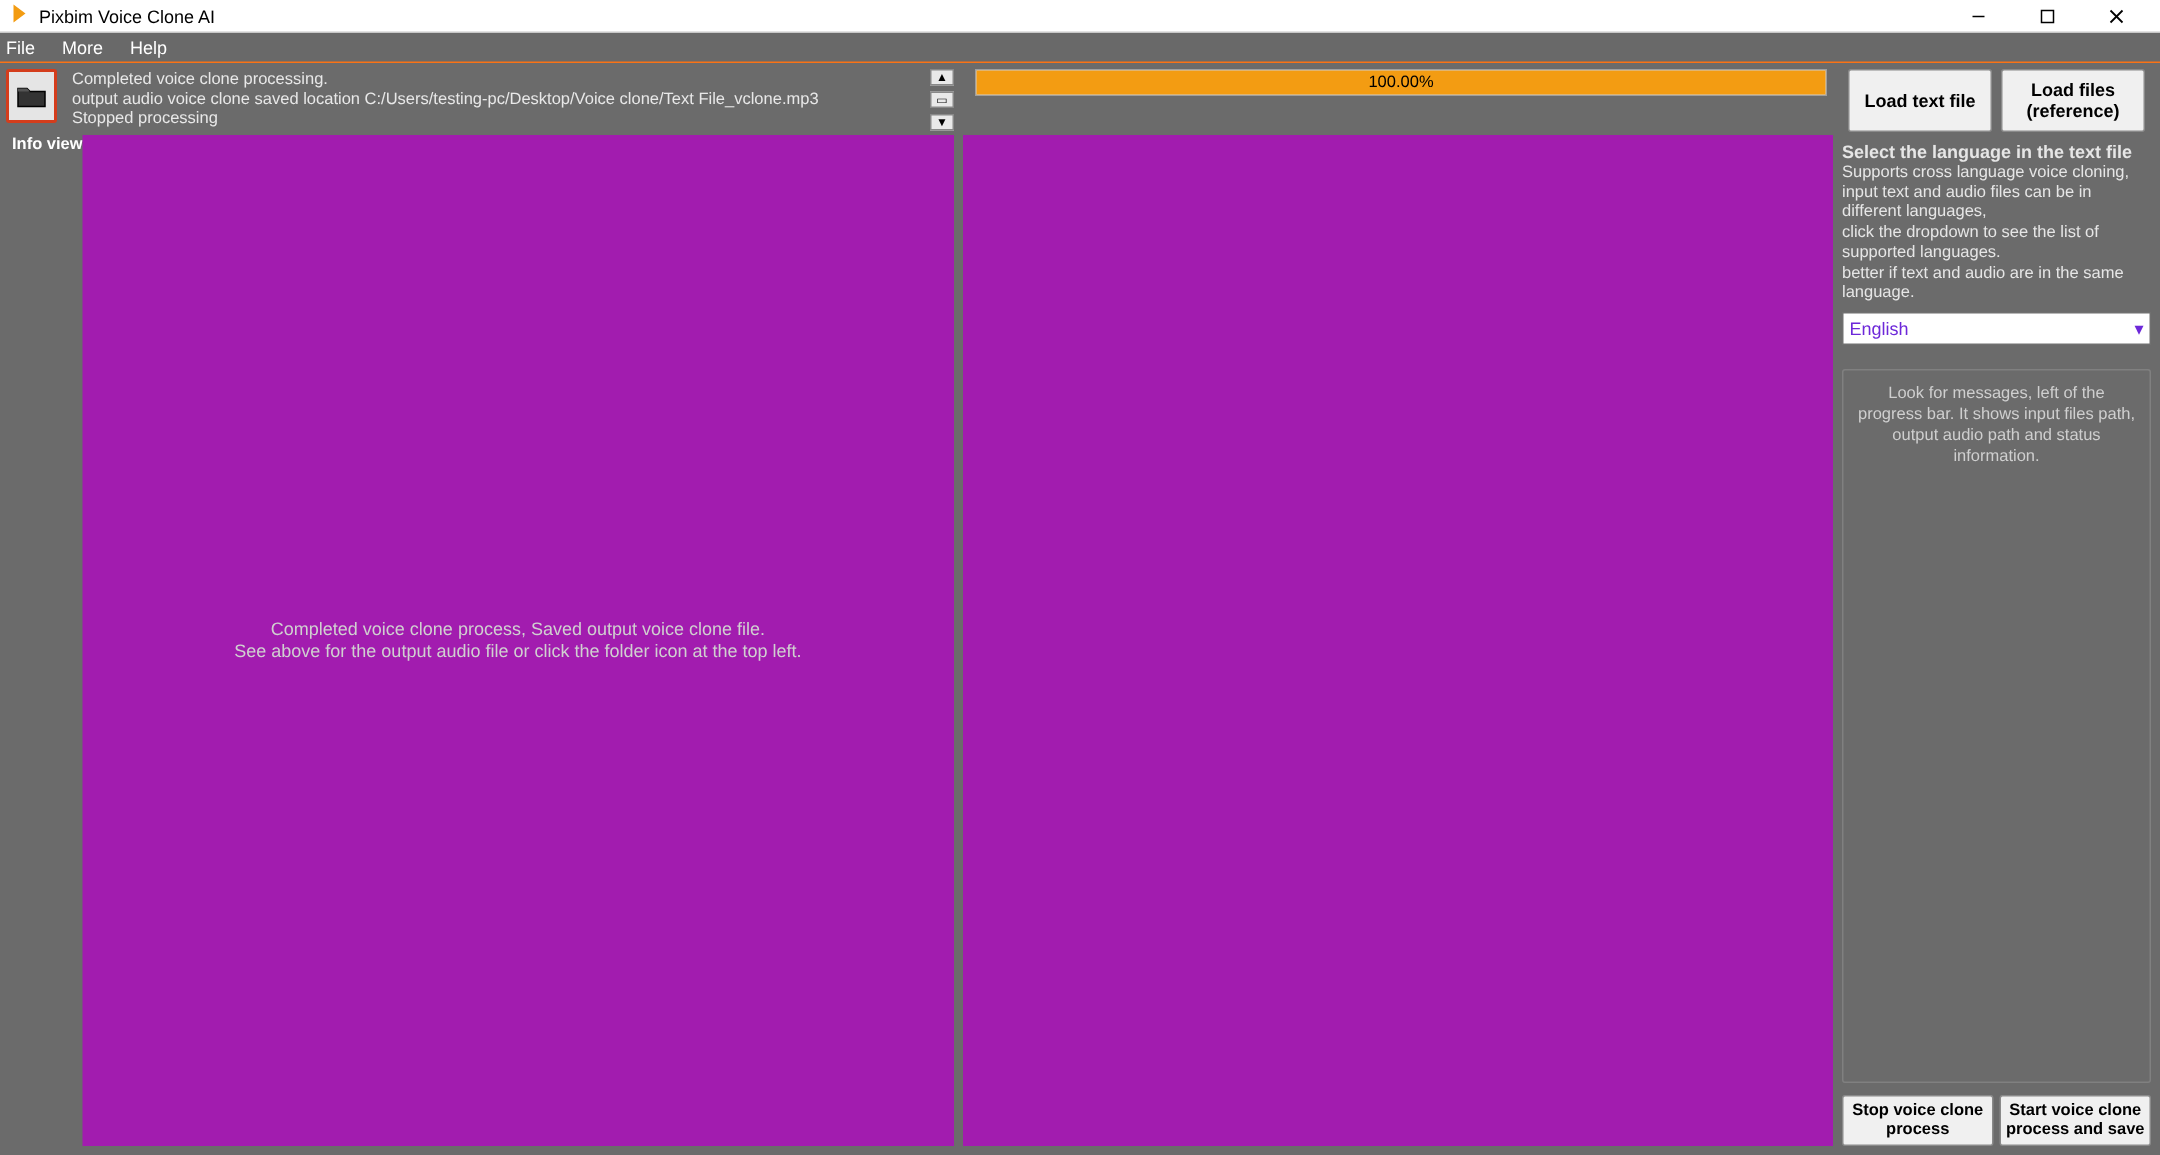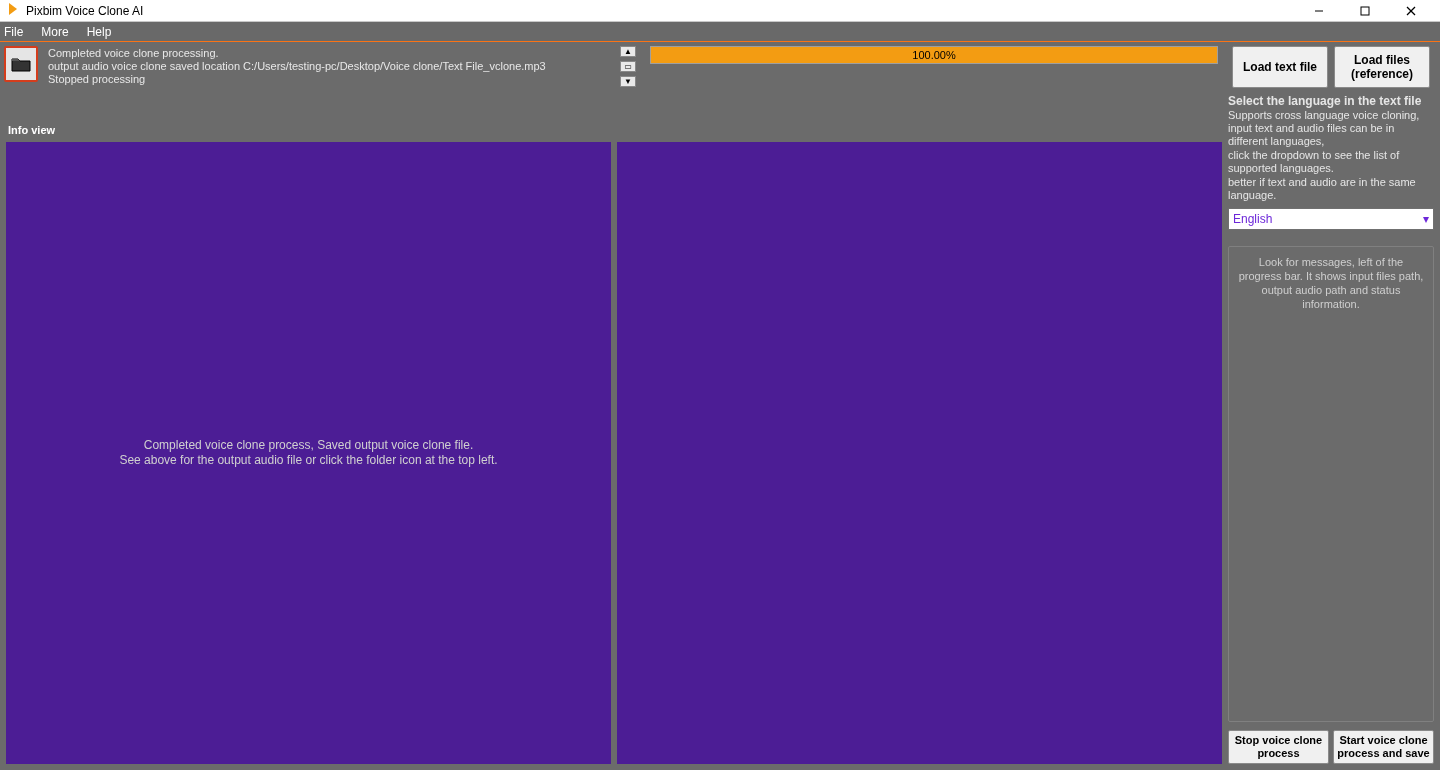--- a/index.html
+++ b/index.html
@@ -64,25 +64,25 @@
 .big-btn {
   width: 96px; height: 42px; background: #f0f0f0; color: #000;
   border: 1px solid #8a8a8a; border-radius: 2px; font-weight: bold;
   font-size: 12px; display: flex; align-items: center; justify-content: center;
   text-align: center; line-height: 14px; cursor: default;
 }
 .main-area {
   display: flex; height: calc(100% - 22px - 20px - 48px);
   padding: 0 6px 6px 6px; gap: 6px;
 }
-.left-col { flex: 1; display: flex; flex-direction: column; margin-top: 34px; }
+.left-col { flex: 1; display: flex; flex-direction: row; }
 .info-label { height: 18px; font-size: 11px; font-weight: bold; padding-left: 2px; }
 .views-row { flex: 1; display: flex; gap: 6px; }
 .view-panel {
-  flex: 1; background: #4c1d95; position: relative;
+  flex: 1; background: #a21caf; position: relative;
   display: flex; align-items: center; justify-content: center;
 }
 .view-panel .center-text {
   text-align: center; color: #d0d0d0; font-size: 12px; line-height: 15px;
 }
 .side-col {
   width: 206px; display: flex; flex-direction: column; color: #e6e6e6;
 }
 .side-heading { font-weight: bold; font-size: 12px; margin-top: 4px; }
 .side-note { font-size: 11px; line-height: 13px; margin-top: 1px; }

